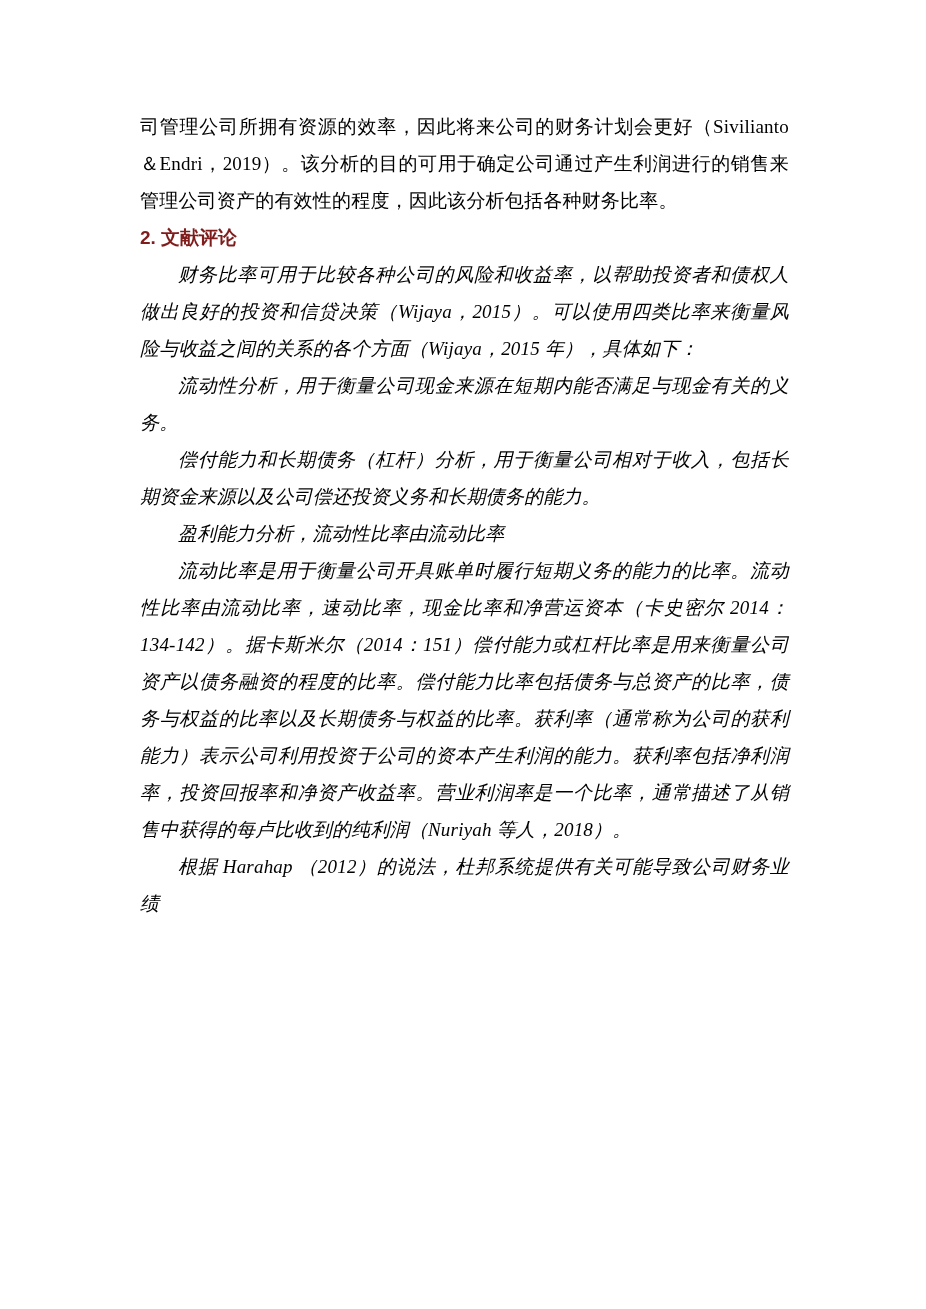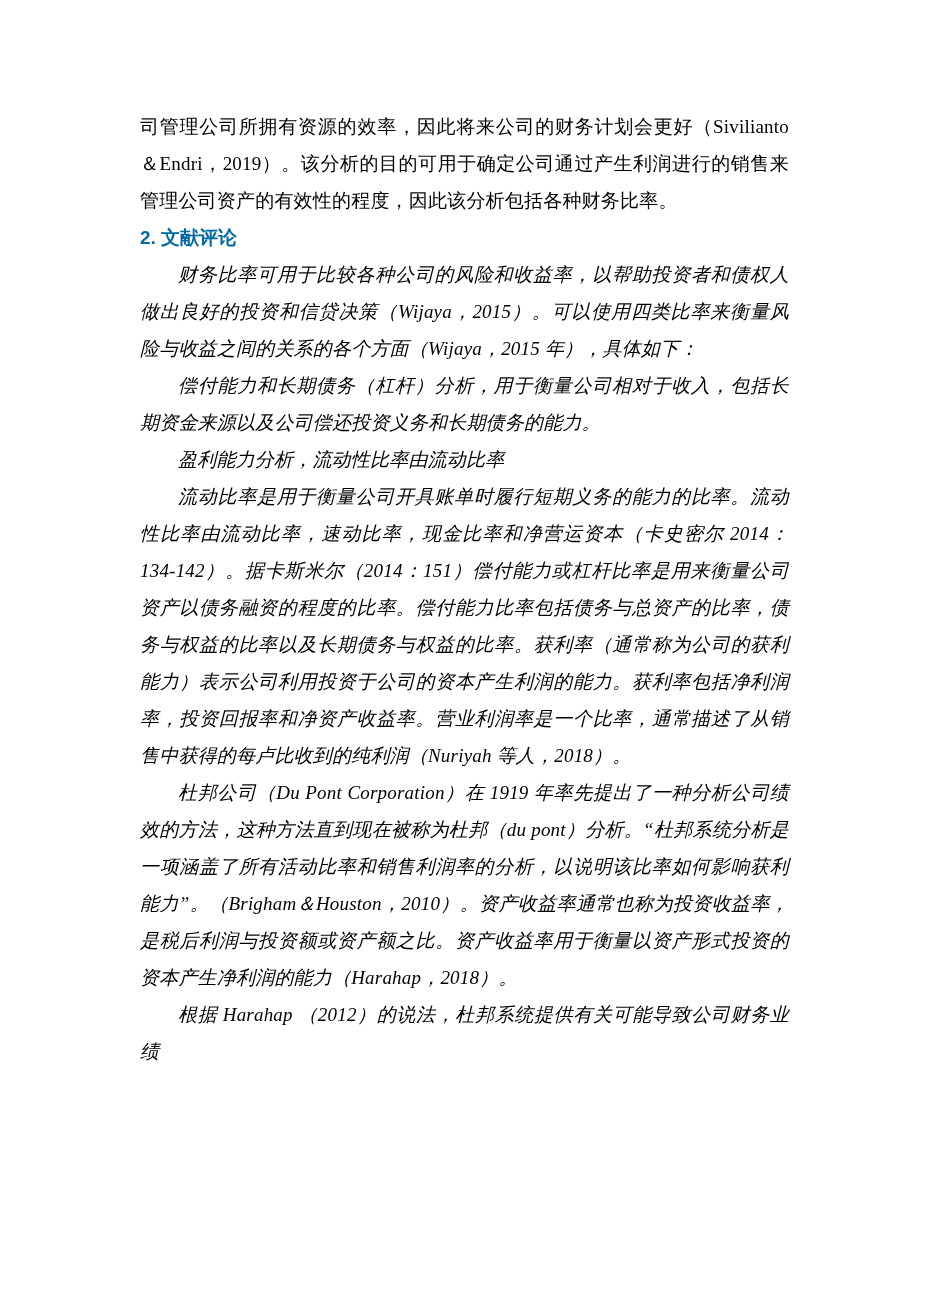--- a/index.html
+++ b/index.html
@@ -31,31 +31,31 @@
   .doc-body p.indent {
     text-indent: 2em;
     font-style: italic;
   }
   .doc-body h2 {
     margin: 0;
     font-size: 19px;
     line-height: 37px;
     font-weight: bold;
     font-family: "Liberation Sans", "DejaVu Sans", sans-serif;
-    color: #0369a1;
+    color: #7f1d1d;
     text-align: left;
   }
 </style>
 </head>
 <body>
 
 <div class="page">
   <div class="doc-body">
       <p>司管理公司所拥有资源的效率，因此将来公司的财务计划会更好（Sivilianto＆Endri，2019）。该分析的目的可用于确定公司通过产生利润进行的销售来管理公司资产的有效性的程度，因此该分析包括各种财务比率。</p>
       <h2>2. 文献评论</h2>
       <p class="indent">财务比率可用于比较各种公司的风险和收益率，以帮助投资者和债权人做出良好的投资和信贷决策（Wijaya，2015）。可以使用四类比率来衡量风险与收益之间的关系的各个方面（Wijaya，2015 年），具体如下：</p>
+      <p class="indent">流动性分析，用于衡量公司现金来源在短期内能否满足与现金有关的义务。</p>
       <p class="indent">偿付能力和长期债务（杠杆）分析，用于衡量公司相对于收入，包括长期资金来源以及公司偿还投资义务和长期债务的能力。</p>
       <p class="indent">盈利能力分析，流动性比率由流动比率</p>
       <p class="indent">流动比率是用于衡量公司开具账单时履行短期义务的能力的比率。流动性比率由流动比率，速动比率，现金比率和净营运资本（卡史密尔 2014：134-142）。据卡斯米尔（2014：151）偿付能力或杠杆比率是用来衡量公司资产以债务融资的程度的比率。偿付能力比率包括债务与总资产的比率，债务与权益的比率以及长期债务与权益的比率。获利率（通常称为公司的获利能力）表示公司利用投资于公司的资本产生利润的能力。获利率包括净利润率，投资回报率和净资产收益率。营业利润率是一个比率，通常描述了从销售中获得的每卢比收到的纯利润（Nuriyah 等人，2018）。</p>
-      <p class="indent">杜邦公司（Du Pont Corporation）在 1919 年率先提出了一种分析公司绩效的方法，这种方法直到现在被称为杜邦（du pont）分析。“杜邦系统分析是一项涵盖了所有活动比率和销售利润率的分析，以说明该比率如何影响获利能力”。（Brigham＆Houston，2010）。资产收益率通常也称为投资收益率，是税后利润与投资额或资产额之比。资产收益率用于衡量以资产形式投资的资本产生净利润的能力（Harahap，2018）。</p>
       <p class="indent">根据 Harahap （2012）的说法，杜邦系统提供有关可能导致公司财务业绩</p>
     </div>
 </div>
 
 </body></html>

